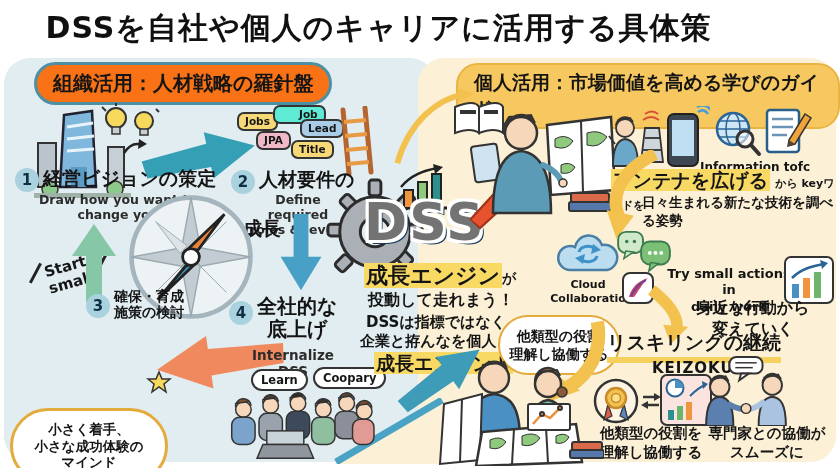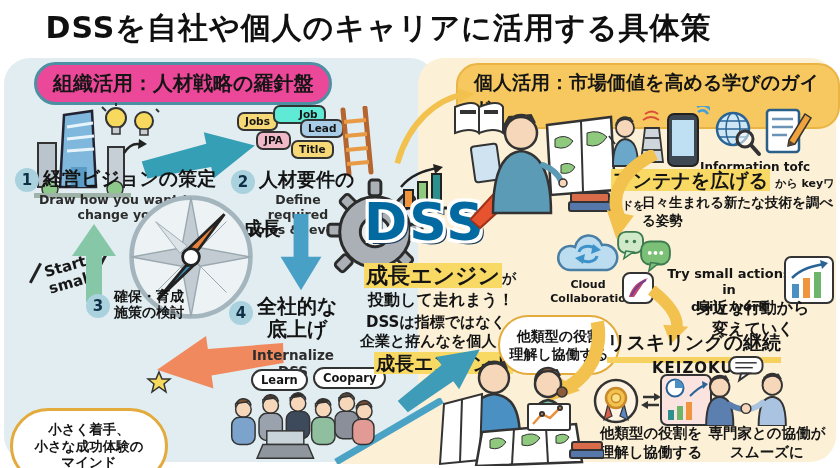--- a/index.html
+++ b/index.html
@@ -14,38 +14,38 @@
          font-weight:800;font-size:15px;display:flex;align-items:center;justify-content:center;}
   .steplabel{font-weight:800;color:#141414;line-height:1.15;}
   .substep{font-weight:600;color:#2c2c2c;line-height:1.2;text-align:center;}
   .tag{position:absolute;border:2px solid #333;border-radius:7px;font-size:10.5px;font-weight:800;
        padding:1px 6px;line-height:1.2;}
   .hl{background:#f8d963;padding:0 2px;}
   .bubble{background:#fff;border:3px solid #e3aa3c;border-radius:40px;text-align:center;
           font-weight:800;display:flex;align-items:center;justify-content:center;margin-top:22px;}
   .speech{background:#fff;border:2px solid #333;border-radius:14px;font-weight:800;
           font-size:11.5px;padding:2px 8px;}
-  .dss{font-size:52px;font-weight:900;color:#0369a1;letter-spacing:2px;
+  .dss{font-size:52px;font-weight:900;color:#737373;letter-spacing:2px;
        text-shadow:3px 3px 0 #fff,-3px 3px 0 #fff,3px -3px 0 #fff,-3px -3px 0 #fff,4px 4px 0 #1b3a5c;}
 </style>
 </head>
 <body>
 
 <div id="stage">
 
   <div class="abs title" style="left:0;top:8px;">DSSを自社や個人のキャリアに活用する具体策</div>
 
   <div class="abs panel" style="left:4px;top:58px;width:432px;height:404px;background:#e1edf0;"></div>
   <div class="abs panel" style="left:418px;top:58px;width:418px;height:404px;background:#fcf0d6;"></div>
   <svg class="abs" style="left:334px;top:398px;" width="110" height="66">
     <polygon points="110,0 110,66 0,66" fill="#fcf0d6"></polygon>
     <line x1="2" y1="64" x2="108" y2="2" stroke="#4aa3c5" stroke-width="7"></line>
   </svg>
 
-  <div class="abs pill" style="left:34px;top:62px;background:#ec4899;border:3px solid #4e90a3;font-size:20px;">組織活用：人材戦略の羅針盤</div>
+  <div class="abs pill" style="left:34px;top:62px;background:#f97316;border:3px solid #4e90a3;font-size:20px;">組織活用：人材戦略の羅針盤</div>
   <div class="abs pill" style="left:456px;top:63px;background:#f6c85f;border:2px solid #eab445;font-size:19px;">個人活用：市場価値を高める学びのガイド</div>
 
   <svg class="abs" style="left:30px;top:105px;" width="105" height="95" viewBox="0 0 105 95">
     <rect x="8" y="38" width="18" height="44" fill="#b9c4cc" stroke="#333" stroke-width="2"></rect>
     <rect x="78" y="42" width="16" height="40" fill="#c7cfd6" stroke="#333" stroke-width="2"></rect>
     <polygon points="34,10 62,6 66,82 30,82" fill="#7fb8dc" stroke="#223" stroke-width="2.5"></polygon>
     <line x1="37" y1="22" x2="63" y2="18" stroke="#e8f4fb" stroke-width="3"></line>
     <line x1="37" y1="34" x2="64" y2="31" stroke="#e8f4fb" stroke-width="3"></line>
     <line x1="37" y1="46" x2="64" y2="44" stroke="#e8f4fb" stroke-width="3"></line>
     <rect x="41" y="62" width="16" height="20" fill="#5a9cc6"></rect>

